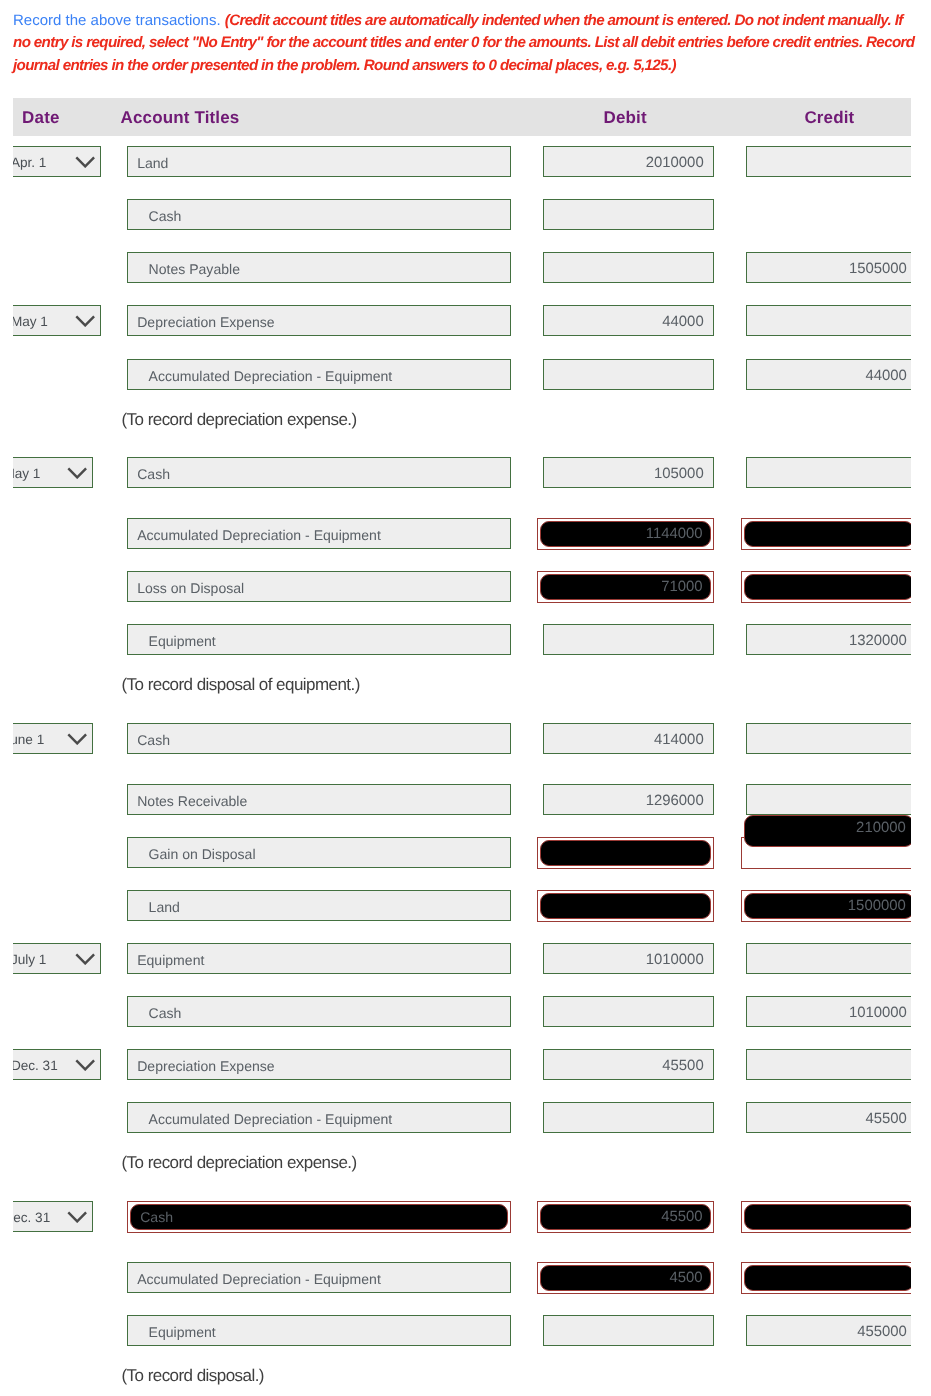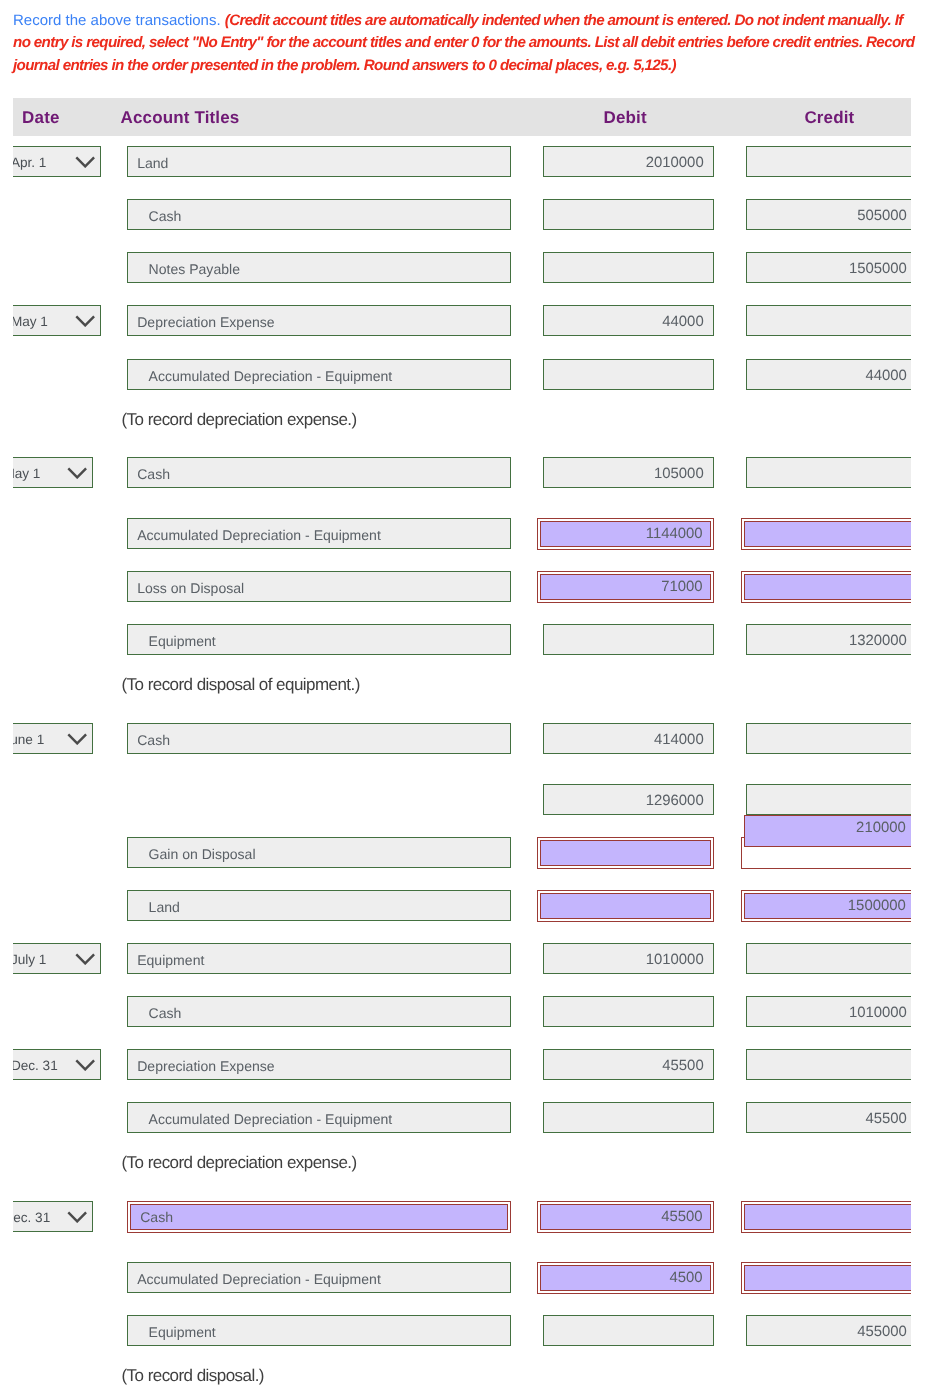--- a/index.html
+++ b/index.html
@@ -61,21 +61,21 @@
     border:1px solid #437040;background:#eeeeee;
     color:#5a6066;
     white-space:nowrap;overflow:hidden;
   }
   .fld .t{position:absolute;top:0;line-height:33px;}
   .fld.acct .t{left:9px;font-size:14.05px;}
   .fld.acct.ind .t{left:20.4px;}
   .fld.amt .t{right:9.4px;font-size:14.9px;}
   .fld.amt.err .t{right:7.7px;}
 
-  .fld.err{border-color:#9b3a35;background:#c4b5fd;}
+  .fld.err{border-color:#9b3a35;background:#000000;border-radius:9px;}
 
   
   .ring{
     position:absolute;box-sizing:border-box;
     border:1px solid #9b3a35;background:transparent;
   }
 
   
   .memo{
     position:absolute;font-size:17px;letter-spacing:-0.55px;color:#404040;white-space:nowrap;
@@ -109,23 +109,20 @@
       </div>
       <div class="fld amt" style="left:733.4px;top:49.2px;width:170.9px">
         <span class="t"></span>
       </div>
       <div class="fld acct ind" style="left:114.2px;top:102.3px;width:383.8px">
         <span class="t">Cash</span>
       </div>
       <div class="fld amt" style="left:530.2px;top:102.3px;width:170.9px">
         <span class="t"></span>
       </div>
-      <div class="fld amt" style="left:733.4px;top:102.3px;width:170.9px">
-        <span class="t">505000</span>
-      </div>
       <div class="fld acct ind" style="left:114.2px;top:155.3px;width:383.8px">
         <span class="t">Notes Payable</span>
       </div>
       <div class="fld amt" style="left:530.2px;top:155.3px;width:170.9px">
         <span class="t"></span>
       </div>
       <div class="fld amt" style="left:733.4px;top:155.3px;width:170.9px">
         <span class="t">1505000</span>
       </div>
       <div class="dsel" style="left:-30px;top:208.4px;width:118.2px">
@@ -214,20 +211,23 @@
       </div>
       <div class="fld acct" style="left:114.2px;top:626.3px;width:383.8px">
         <span class="t">Cash</span>
       </div>
       <div class="fld amt" style="left:530.2px;top:626.3px;width:170.9px">
         <span class="t">414000</span>
       </div>
       <div class="fld amt" style="left:733.4px;top:626.3px;width:170.9px">
         <span class="t"></span>
       </div>
+      <div class="fld acct" style="left:114.2px;top:687.2px;width:383.8px">
+        <span class="t">Notes Receivable</span>
+      </div>
       <div class="fld amt" style="left:530.2px;top:687.2px;width:170.9px">
         <span class="t">1296000</span>
       </div>
       <div class="fld amt" style="left:733.4px;top:687.2px;width:170.9px">
         <span class="t"></span>
       </div>
       <div class="fld acct ind" style="left:114.2px;top:740.2px;width:383.8px">
         <span class="t">Gain on Disposal</span>
       </div>
       <div class="ring" style="left:524.4px;top:740.2px;width:176.9px;height:32px"></div>

